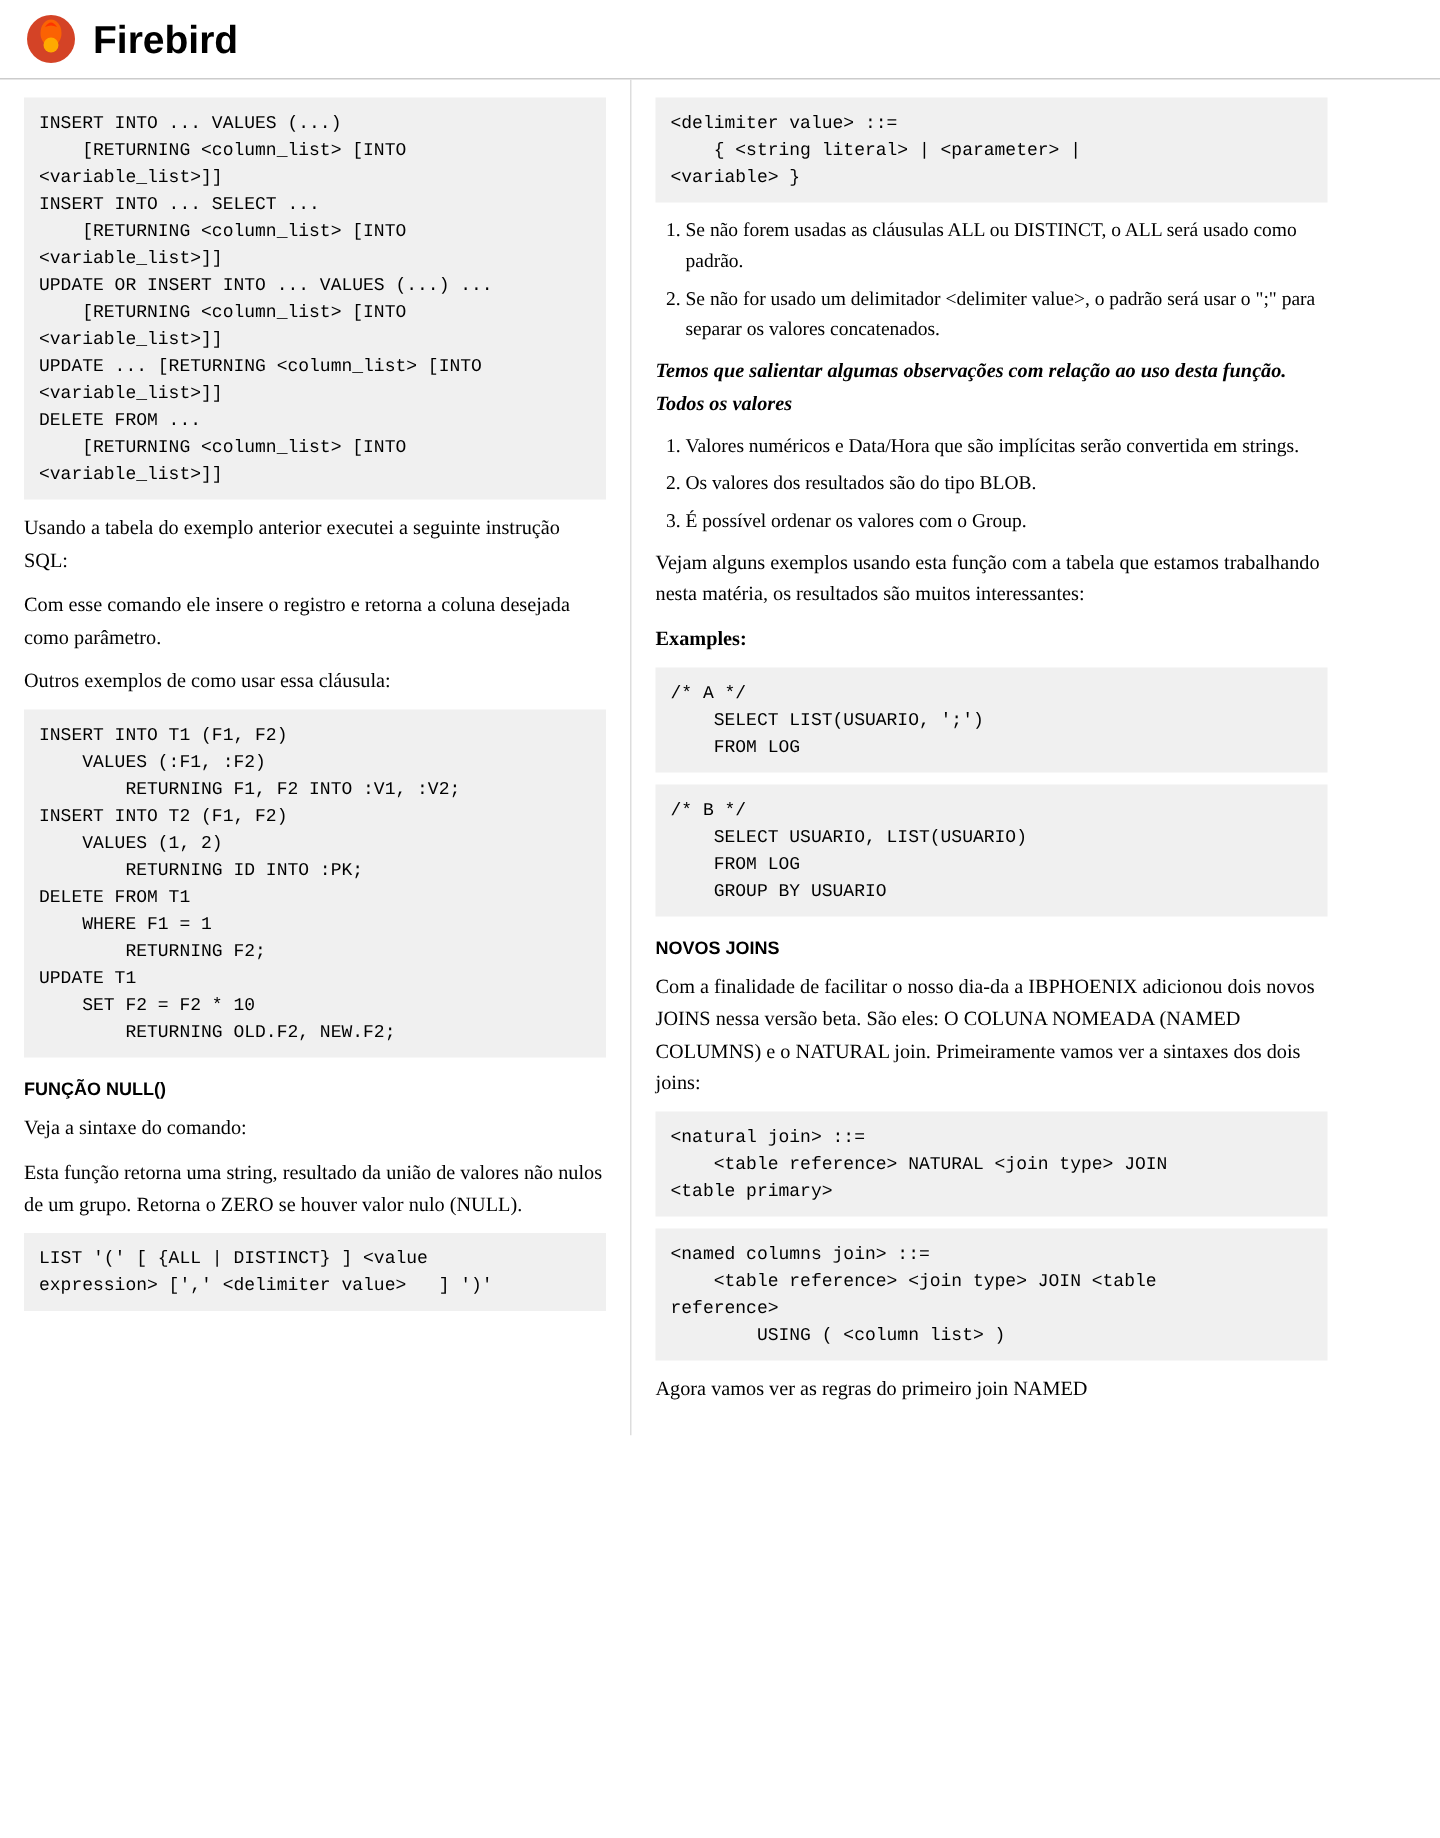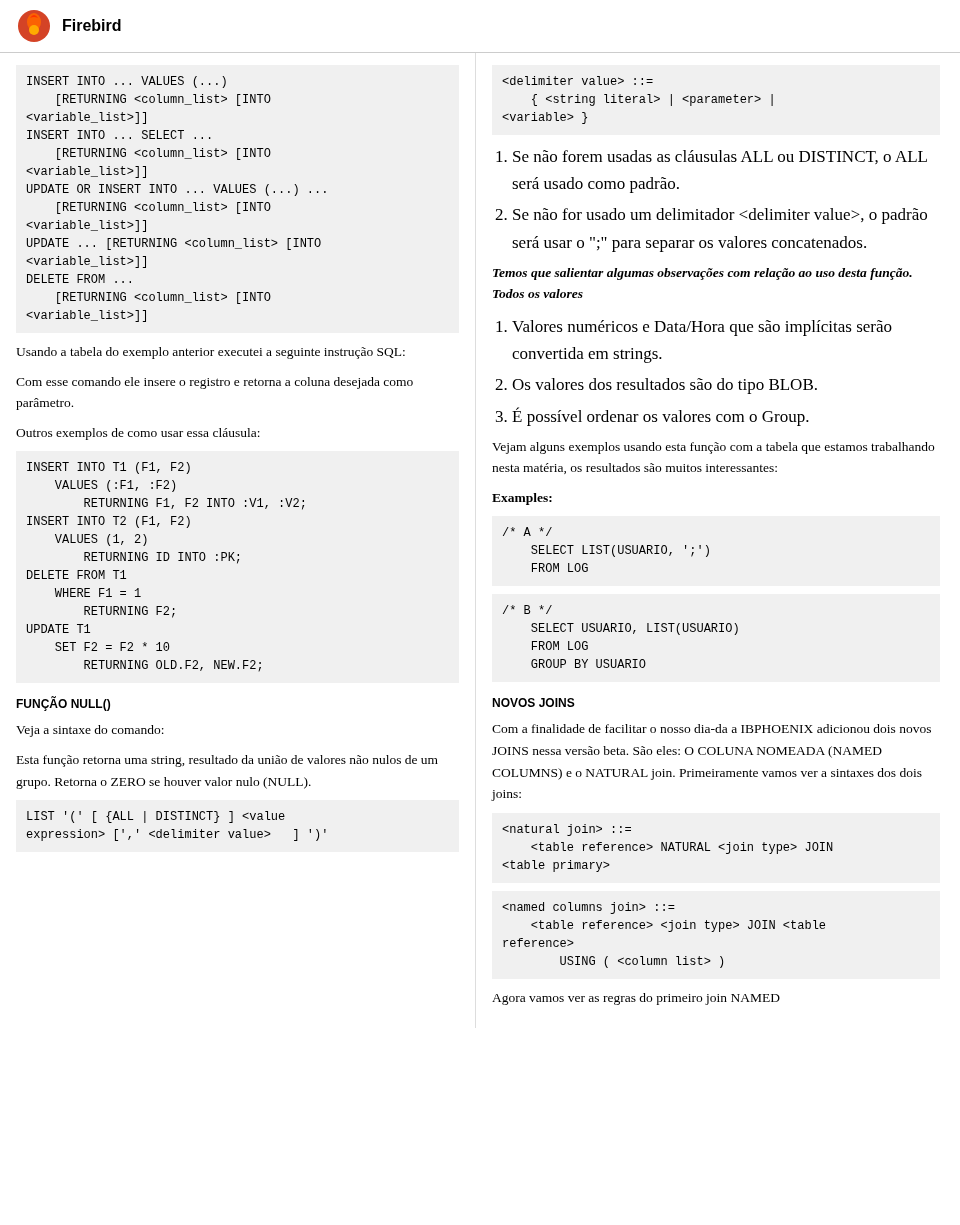--- a/index.html
+++ b/index.html
@@ -19,33 +19,33 @@
       background: #fff;
     }
 
     .logo-icon {
       width: 36px;
       height: 36px;
       margin-right: 10px;
     }
 
     .header-title {
-      font-size: 16px;
+      font-size: 26px;
       font-weight: bold;
       font-family: Arial, sans-serif;
       color: #000;
     }
 
     .main-content {
       display: flex;
       padding: 0;
     }
 
     .left-col {
-      width: 476px;
+      width: 421px;
       padding: 12px 16px;
       border-right: 1px solid #ddd;
     }
 
     .right-col {
       width: 480px;
       padding: 12px 16px;
     }
 
     .code-block {
@@ -73,21 +73,21 @@
 
     .bold { font-weight: bold; }
 
     .numbered-list {
       padding-left: 20px;
       margin-bottom: 6px;
     }
 
     .numbered-list li {
       margin-bottom: 4px;
-      font-size: 17px;
+      font-size: 13px;
       line-height: 1.6;
     }
 
     .bold-italic {
       font-weight: bold;
       font-style: italic;
     }
   </style>
 </head>
 <body>

